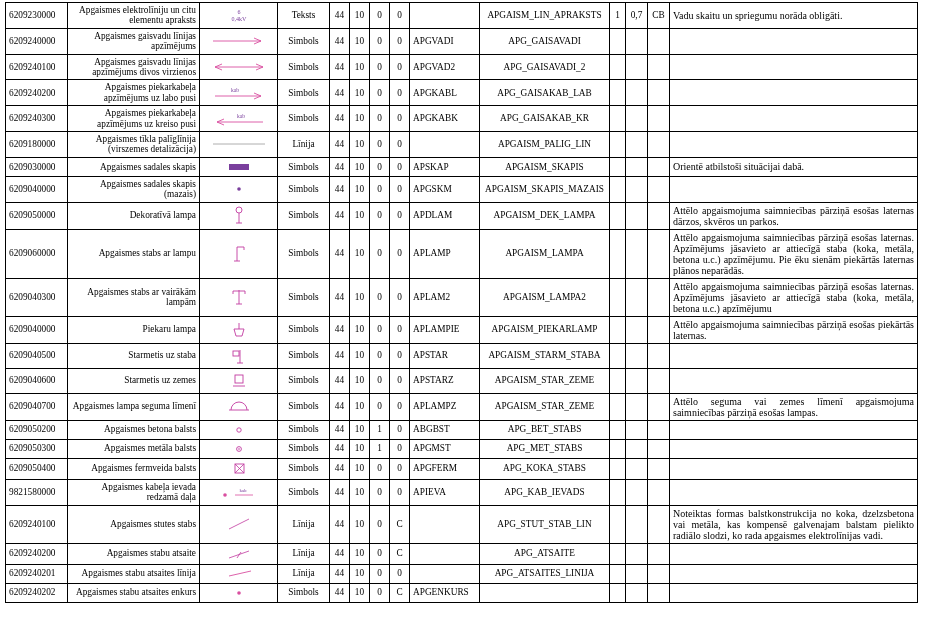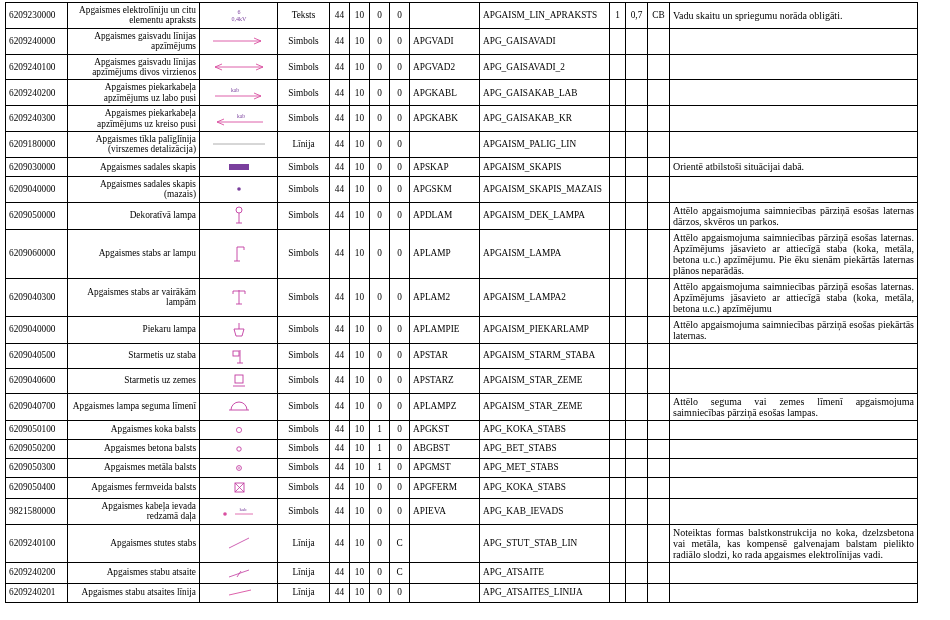--- a/index.html
+++ b/index.html
@@ -49,21 +49,21 @@
   col.c-n6      { width: 22px; }
   col.c-n7      { width: 22px; }
   col.c-notes   { width: 248px; }
 
   td.code   { text-align: left; padding-left: 4px; }
   td.desc   { text-align: right; padding-left: 3px; }
   td.sym    { text-align: center; padding: 1px 2px; }
   td.type   { text-align: center; }
   td.num    { text-align: center; }
   td.abbr   { text-align: left; padding-left: 4px; margin-left: 36px; }
-  td.name   { text-align: left; padding-left: 4px; }
+  td.name   { text-align: center; padding-left: 4px; }
   td.notes  { text-align: justify; padding: 2px 4px; font-size: 10px; line-height: 1.1; }
 
   .sym-wrap {
     display: flex;
     align-items: center;
     justify-content: center;
     height: 100%;
     min-height: 14px;
   }
   svg { display: block; }
@@ -439,42 +439,20 @@
           <td class="num">0</td>
           <td class="num">0</td>
           <td class="abbr">APLAMPZ</td>
           <td class="name">APGAISM_STAR_ZEME</td>
           <td class="num"></td>
           <td class="num"></td>
           <td class="num"></td>
           <td class="notes">Attēlo seguma vai zemes līmenī apgaismojuma saimniecības pārziņā esošas lampas.</td>
         </tr>
         <tr>
-          <td class="code">6209050100</td>
-          <td class="desc">Apgaismes koka balsts</td>
-          <td class="sym">
-            <div class="sym-wrap">
-              <svg width="18" height="14" viewBox="0 0 18 14">
-                <circle cx="9" cy="7" r="2.6" fill="none" stroke="#c23aa0" stroke-width="0.8"></circle>
-              </svg>
-            </div>
-          </td>
-          <td class="type">Simbols</td>
-          <td class="num">44</td>
-          <td class="num">10</td>
-          <td class="num">1</td>
-          <td class="num">0</td>
-          <td class="abbr">APGKST</td>
-          <td class="name">APG_KOKA_STABS</td>
-          <td class="num"></td>
-          <td class="num"></td>
-          <td class="num"></td>
-          <td class="notes"></td>
-        </tr>
-        <tr>
           <td class="code">6209050200</td>
           <td class="desc">Apgaismes betona balsts</td>
           <td class="sym">
             <div class="sym-wrap">
               <svg width="18" height="14" viewBox="0 0 18 14">
                 <circle cx="9" cy="7" r="2.2" fill="none" stroke="#c23aa0" stroke-width="0.9"></circle>
               </svg>
             </div>
           </td>
           <td class="type">Simbols</td>
@@ -615,20 +593,42 @@
               </svg>
             </div>
           </td>
           <td class="type">Līnija</td>
           <td class="num">44</td>
           <td class="num">10</td>
           <td class="num">0</td>
           <td class="num">0</td>
           <td class="abbr"></td>
           <td class="name">APG_ATSAITES_LINIJA</td>
+          <td class="num"></td>
+          <td class="num"></td>
+          <td class="num"></td>
+          <td class="notes"></td>
+        </tr>
+        <tr>
+          <td class="code">6209240202</td>
+          <td class="desc">Apgaismes stabu atsaites enkurs</td>
+          <td class="sym">
+            <div class="sym-wrap">
+              <svg width="24" height="12" viewBox="0 0 24 12">
+                <circle cx="12" cy="6" r="1.8" fill="#d94fa0"></circle>
+              </svg>
+            </div>
+          </td>
+          <td class="type">Simbols</td>
+          <td class="num">44</td>
+          <td class="num">10</td>
+          <td class="num">0</td>
+          <td class="num">C</td>
+          <td class="abbr">APGENKURS</td>
+          <td class="name"></td>
           <td class="num"></td>
           <td class="num"></td>
           <td class="num"></td>
           <td class="notes"></td>
         </tr>
       </tbody>
   </table>
 </div>
 
 </body></html>

